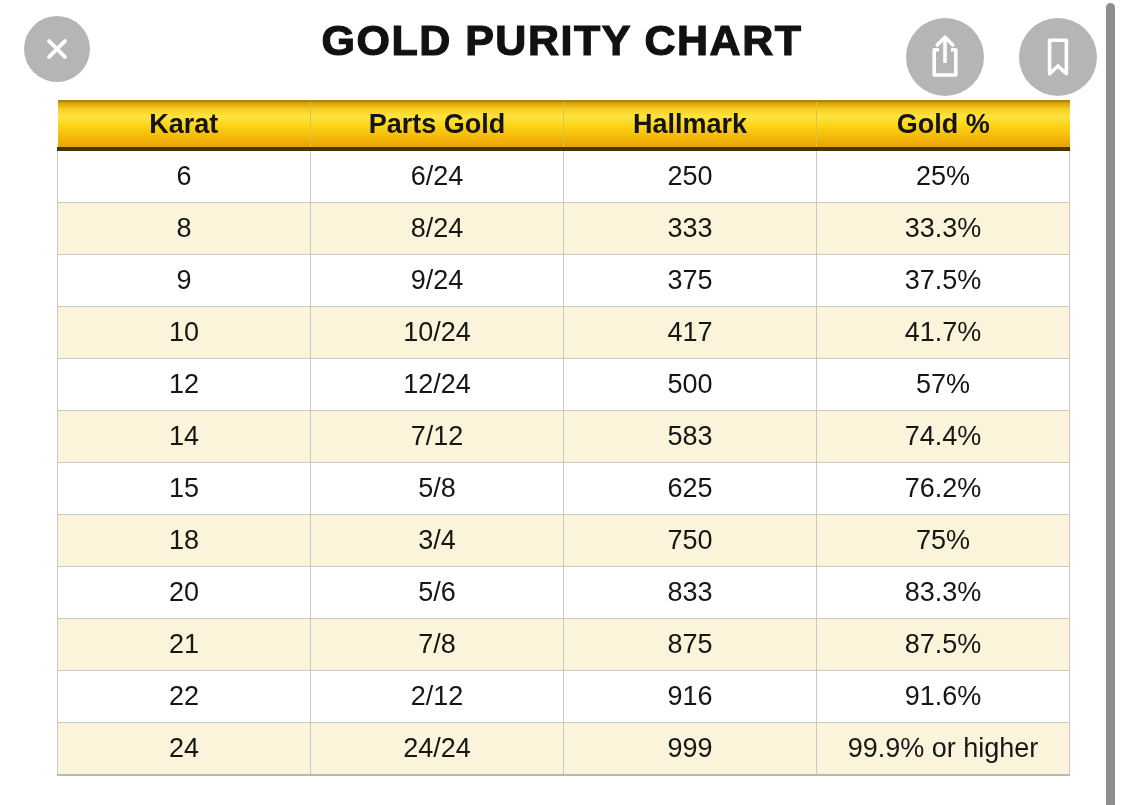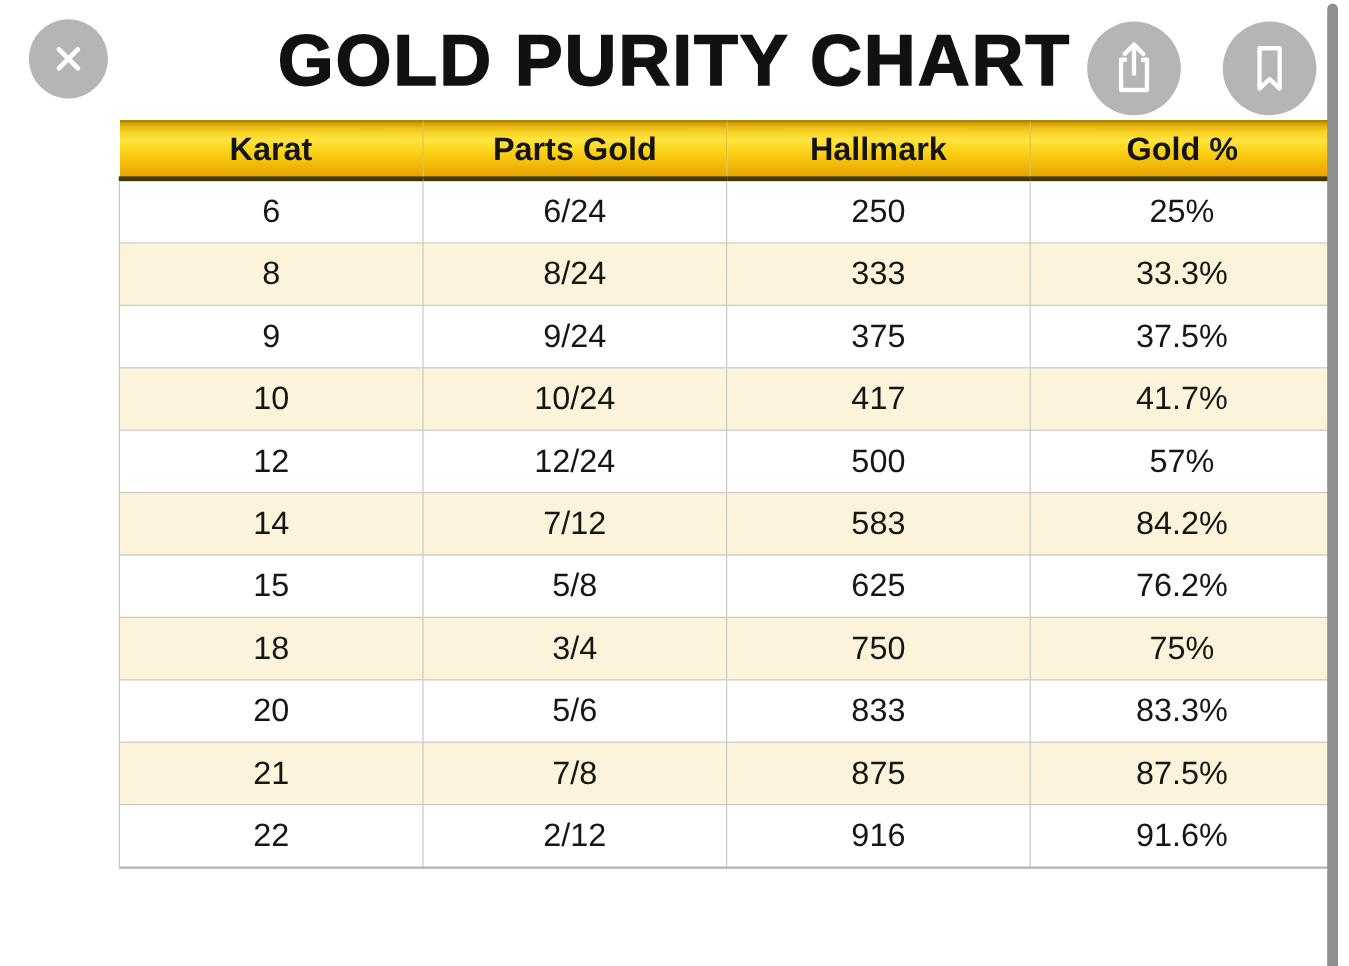--- a/index.html
+++ b/index.html
@@ -29,21 +29,21 @@
   .close-btn   { left: 24px;  top: 16px; width: 66px; height: 66px; }
   .share-btn   { left: 906px; top: 18px; width: 78px; height: 78px; }
   .bookmark-btn{ left: 1019px;top: 18px; width: 78px; height: 78px; }
   .circle-btn svg { display: block; }
 
   .page-title {
     position: absolute;
     left: 0; right: 0;
     top: 16px;
     text-align: center;
-    font-size: 60px;
+    font-size: 43px;
     font-weight: bold;
     letter-spacing: 1.5px;
     color: #111111;
     -webkit-text-stroke: 1.2px #111111;
     white-space: nowrap;
   }
 
   
   .scrollbar-thumb {
     position: absolute;
@@ -88,21 +88,21 @@
     height: 51px;
     text-align: center;
     vertical-align: middle;
     font-size: 27px;
     color: #161616;
     border: 1px solid #c9c9c3;
     padding: 0;
     background: #ffffff;
   }
   .gold-table tbody tr:nth-child(even) td { background: #fbf4da; }
-  .gold-table { border-bottom: 2px solid #b9b9b3; margin-left: 42px; }
+  .gold-table { border-bottom: 2px solid #b9b9b3; }
 </style>
 </head>
 <body>
 
 <div class="screen">
 
   <div class="circle-btn close-btn">
     <span>
       <svg width="42" height="42" viewBox="0 0 48 48" fill="none">
         <path d="M15 15 L33 33 M33 15 L15 33" stroke="#ffffff" stroke-width="4.5" stroke-linecap="round"></path>
@@ -173,21 +173,21 @@
         <tr>
           <td>12</td>
           <td>12/24</td>
           <td>500</td>
           <td>57%</td>
         </tr>
         <tr>
           <td>14</td>
           <td>7/12</td>
           <td>583</td>
-          <td>84.2%</td>
+          <td>74.4%</td>
         </tr>
         <tr>
           <td>15</td>
           <td>5/8</td>
           <td>625</td>
           <td>76.2%</td>
         </tr>
         <tr>
           <td>18</td>
           <td>3/4</td>
@@ -205,18 +205,24 @@
           <td>7/8</td>
           <td>875</td>
           <td>87.5%</td>
         </tr>
         <tr>
           <td>22</td>
           <td>2/12</td>
           <td>916</td>
           <td>91.6%</td>
         </tr>
+        <tr>
+          <td>24</td>
+          <td>24/24</td>
+          <td>999</td>
+          <td>99.9% or higher</td>
+        </tr>
       </tbody>
   </table>
 
   <div class="scrollbar-thumb"></div>
 
 </div>
 
 </body></html>

